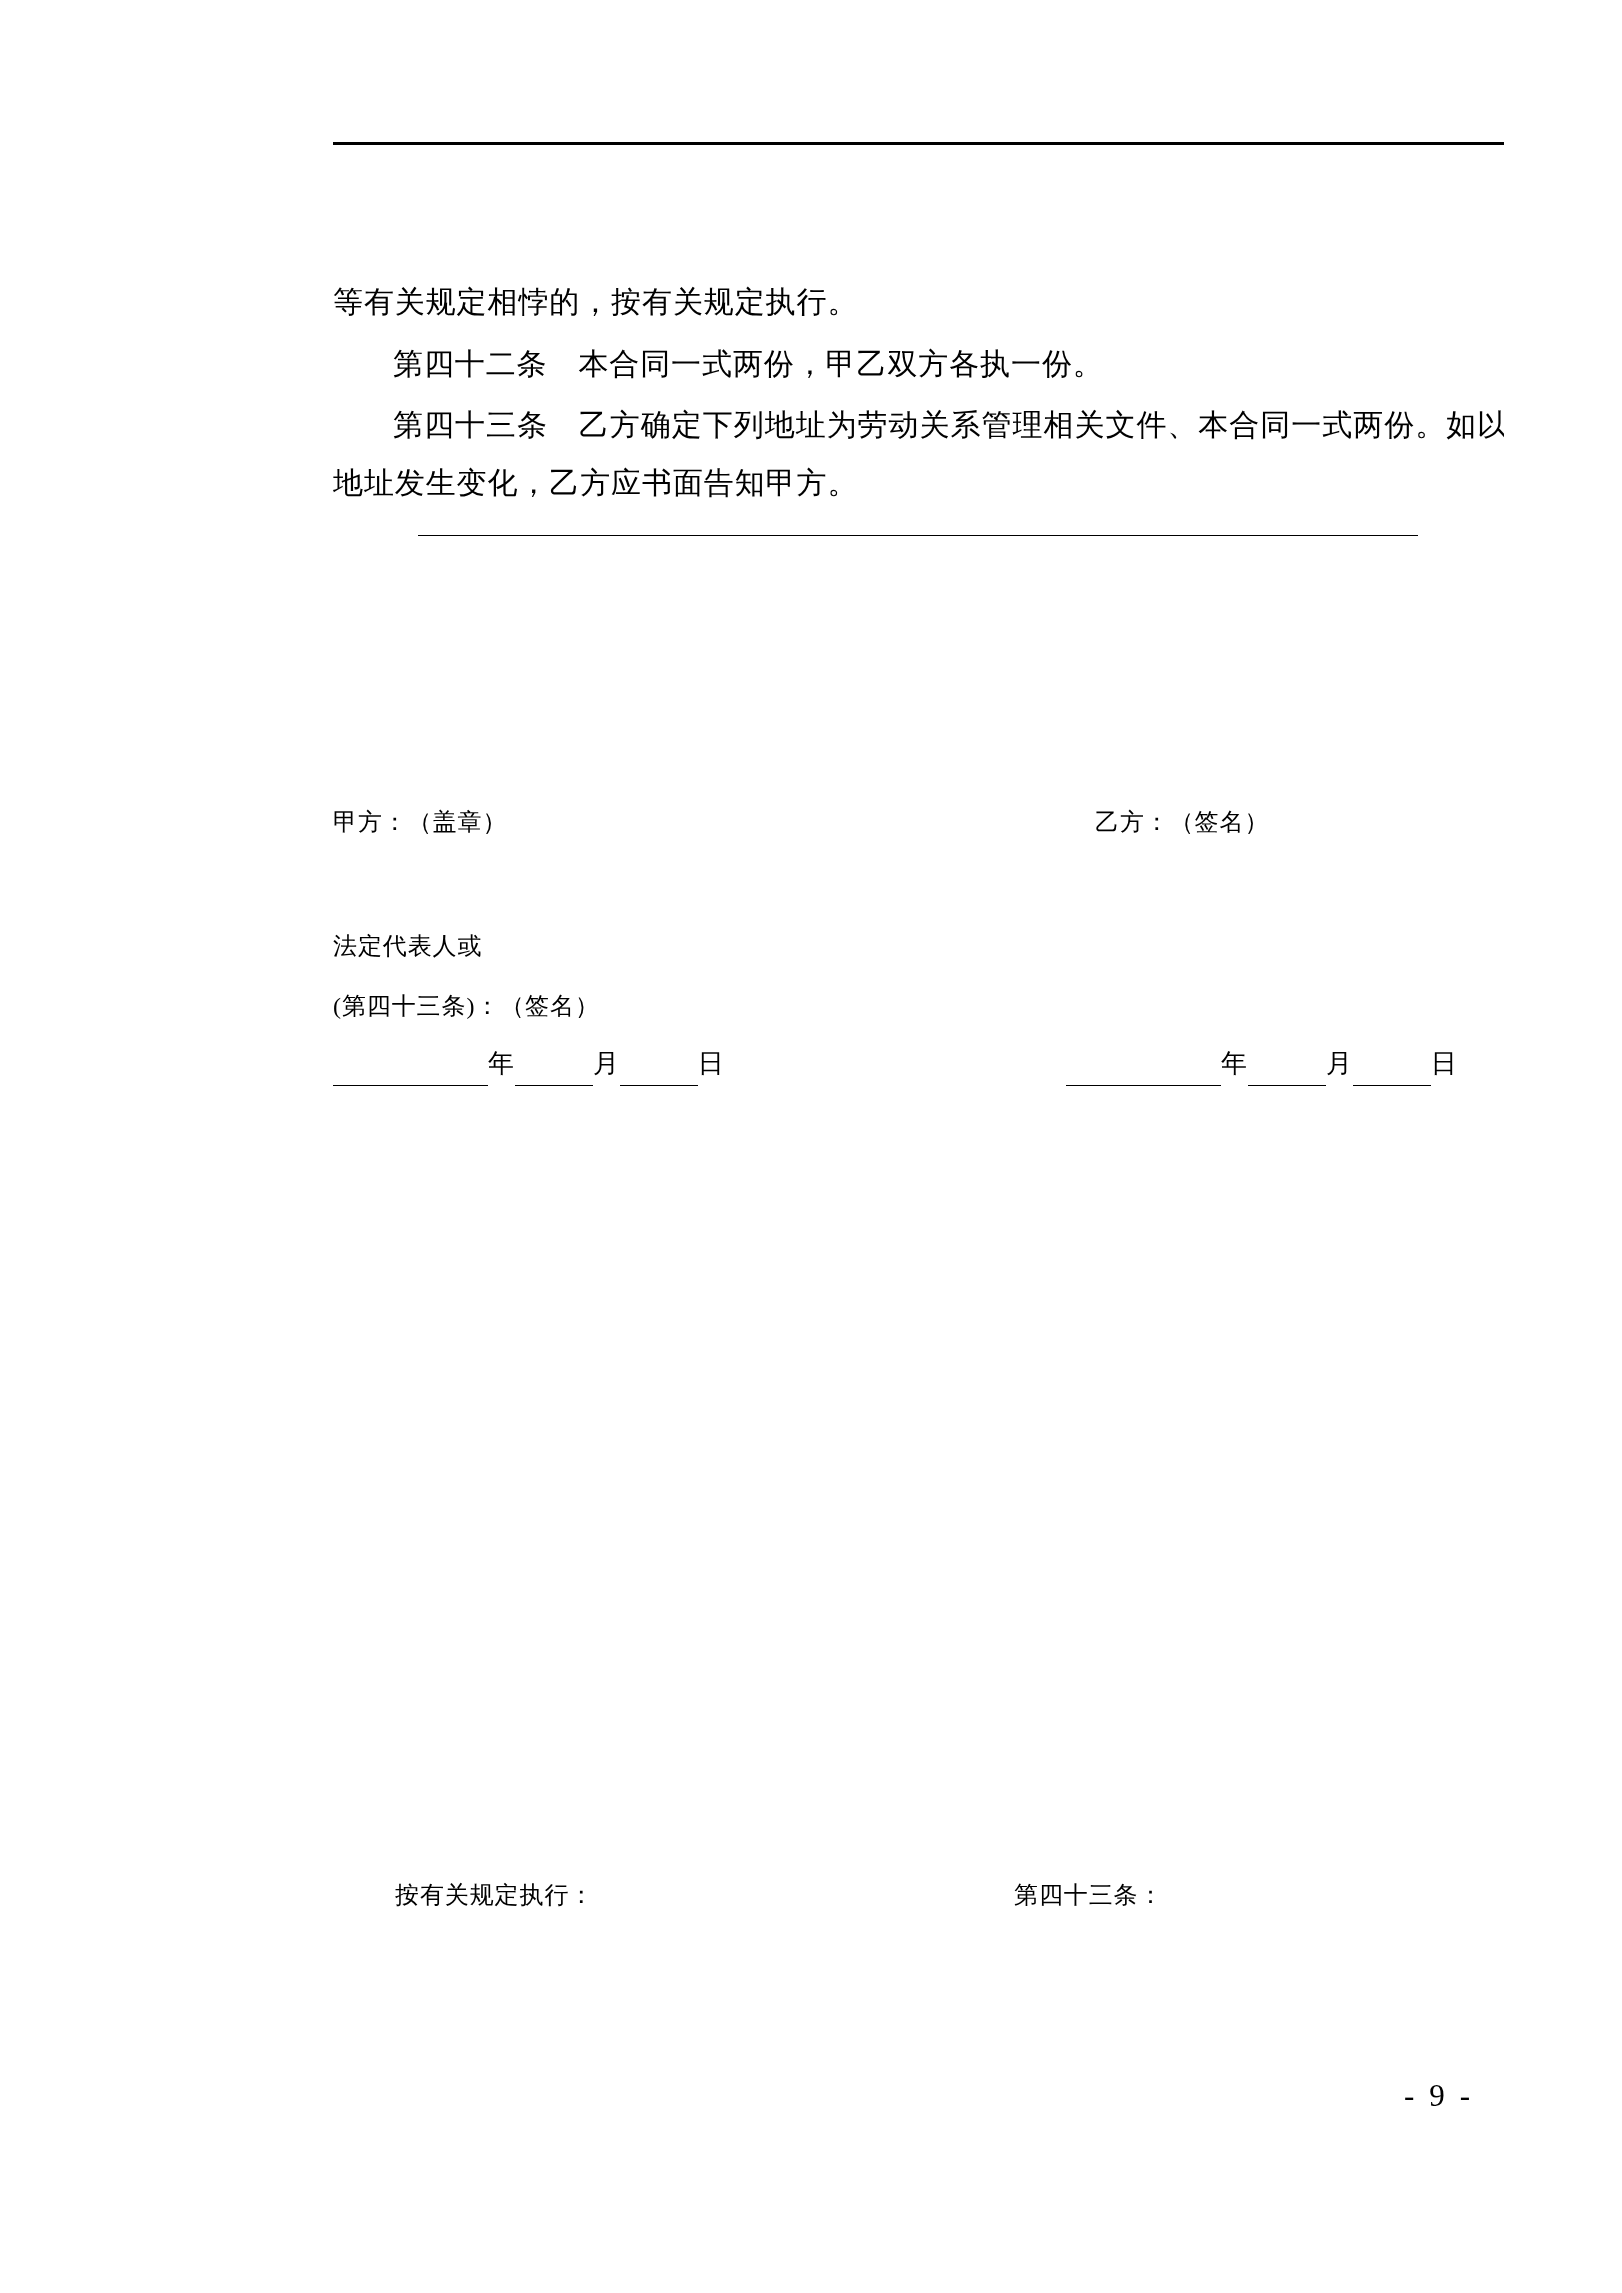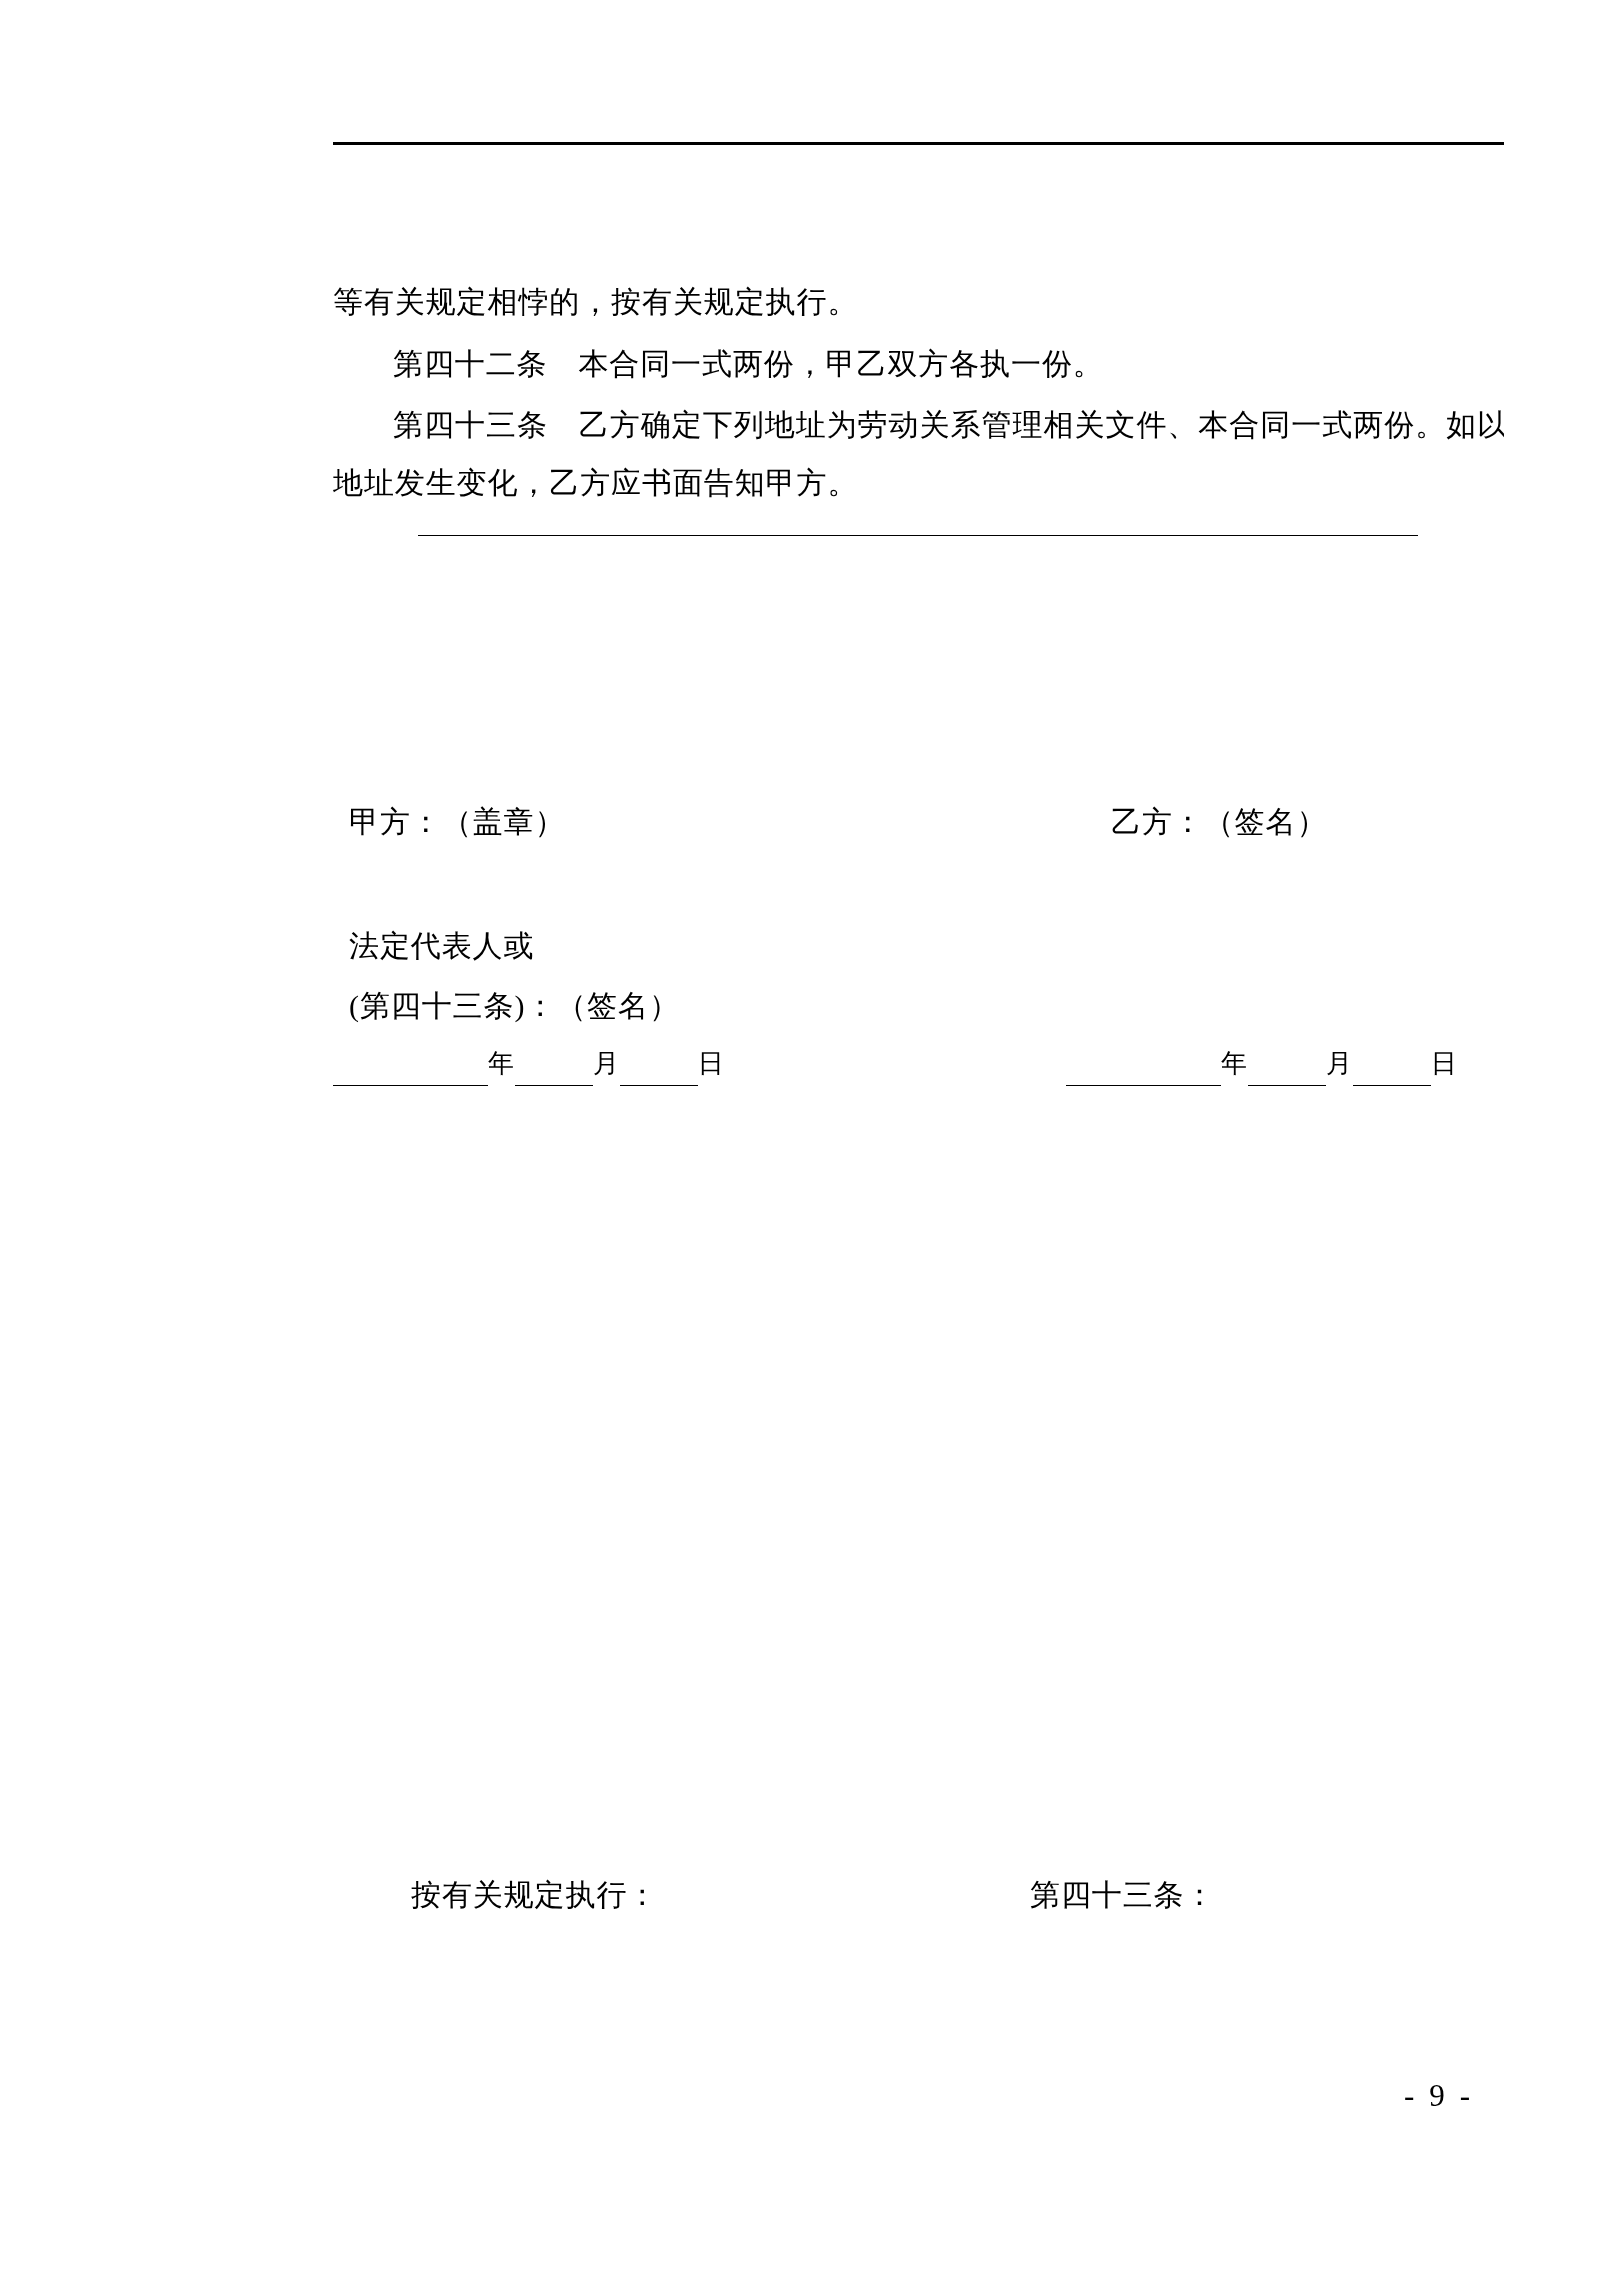--- a/index.html
+++ b/index.html
@@ -50,25 +50,24 @@
     font-family: "Liberation Sans", "DejaVu Sans", sans-serif;
     font-weight: 700;
     font-size: 30px;
     line-height: 62px;
     letter-spacing: 0.9px;
     text-indent: 60px;
     text-align: justify;
   }
   .sig-label {
     position: absolute;
-    font-size: 30px;
+    font-size: 24px;
     line-height: 44px;
     letter-spacing: 0.9px;
     white-space: nowrap;
-    margin-left: 16px;
   }
   .party-a { left: 215px; top: 800px; }
   .party-b { left: 977px; top: 800px; }
   .legal-rep-1 { left: 215px; top: 924px; }
   .legal-rep-2 { left: 215px; top: 984px; }
   .date-line {
     position: absolute;
     top: 1042px;
     font-size: 26px;
     line-height: 44px;

